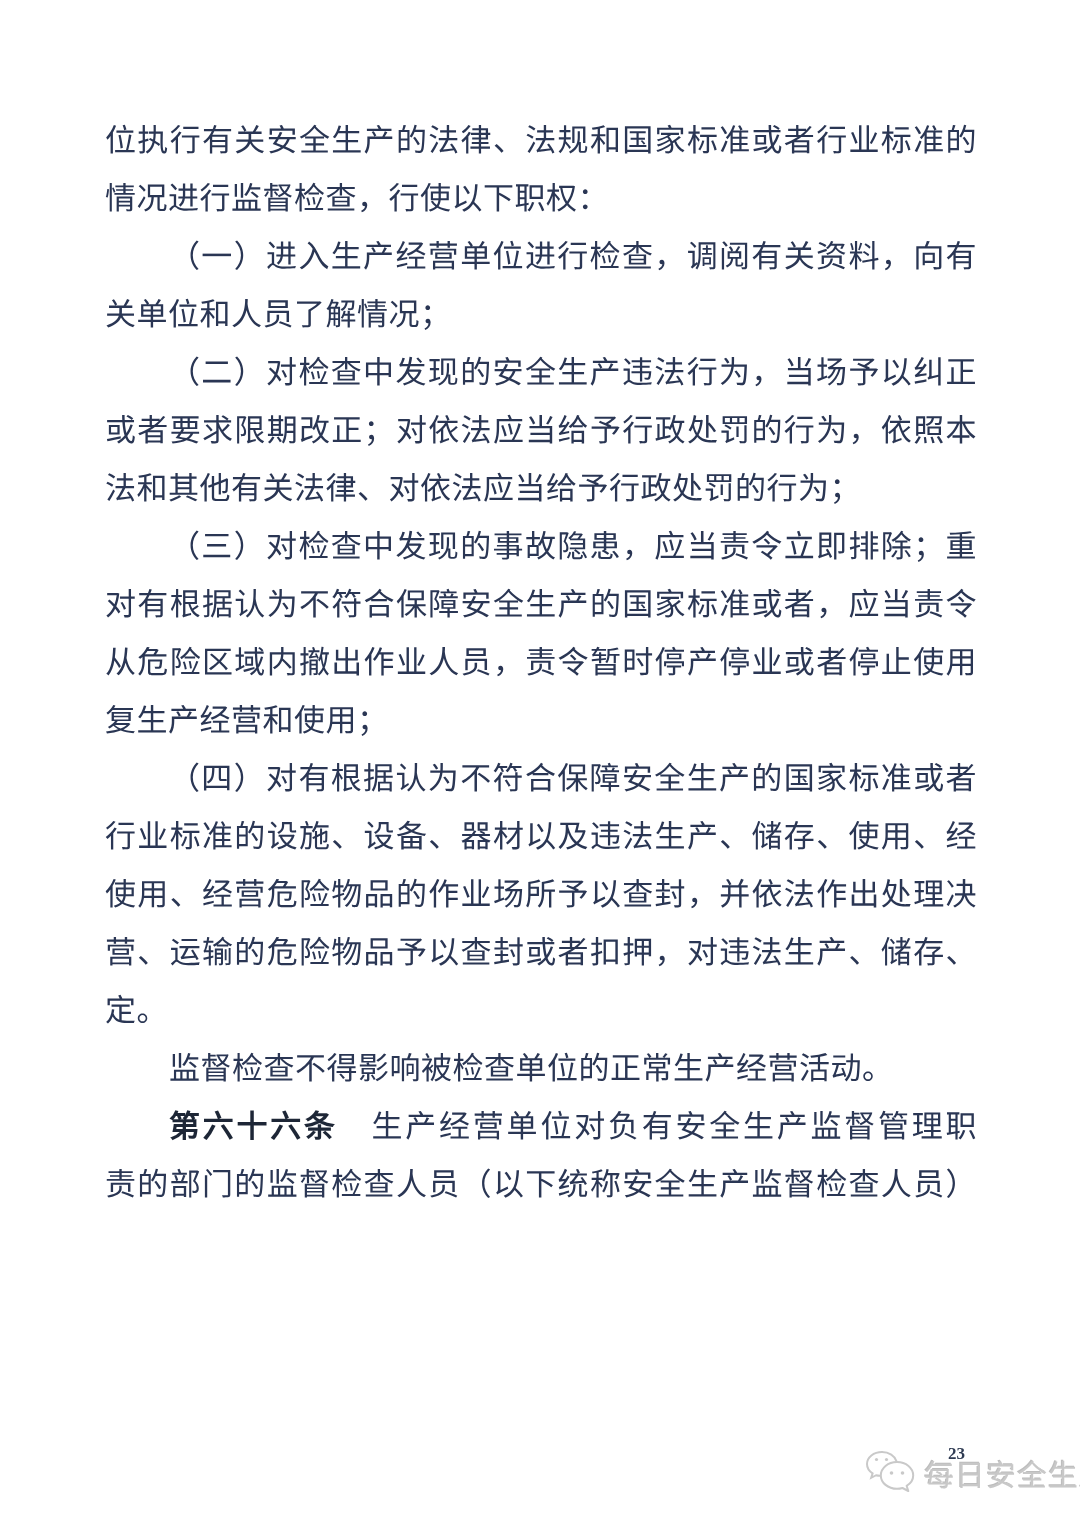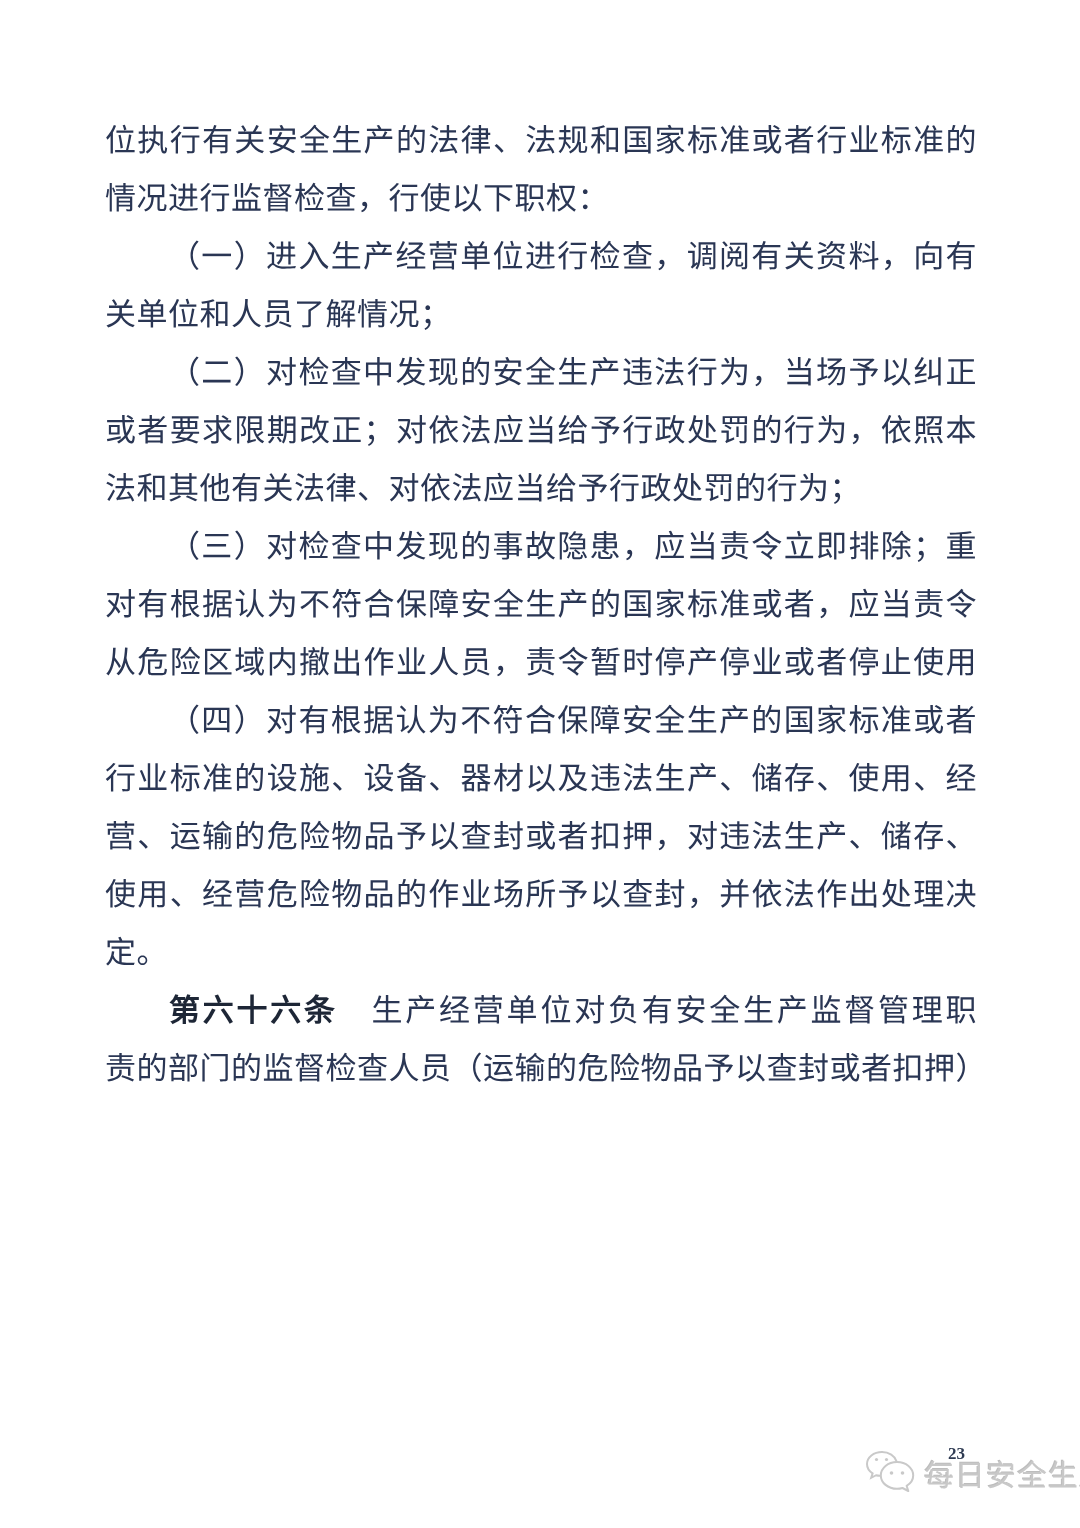--- a/index.html
+++ b/index.html
@@ -72,27 +72,29 @@
       <div class="line fill"><span class="seg-normal">位执行有关安全生产的法律、法规和国家标准或者行业标准的</span></div>
       <div class="line"><span class="seg-normal">情况进行监督检查，行使以下职权：</span></div>
       <div class="line fill indent"><span class="seg-normal">（一）进入生产经营单位进行检查，调阅有关资料，向有</span></div>
       <div class="line"><span class="seg-normal">关单位和人员了解情况；</span></div>
       <div class="line fill indent"><span class="seg-normal">（二）对检查中发现的安全生产违法行为，当场予以纠正</span></div>
       <div class="line fill"><span class="seg-normal">或者要求限期改正；对依法应当给予行政处罚的行为，依照本</span></div>
       <div class="line"><span class="seg-normal">法和其他有关法律、对依法应当给予行政处罚的行为；</span></div>
       <div class="line fill indent"><span class="seg-normal">（三）对检查中发现的事故隐患，应当责令立即排除；重</span></div>
       <div class="line fill"><span class="seg-normal">对有根据认为不符合保障安全生产的国家标准或者，应当责令</span></div>
       <div class="line fill"><span class="seg-normal">从危险区域内撤出作业人员，责令暂时停产停业或者停止使用</span></div>
+      <div class="line"><span class="seg-normal">复生产经营和使用；</span></div>
       <div class="line fill indent"><span class="seg-normal">（四）对有根据认为不符合保障安全生产的国家标准或者</span></div>
       <div class="line fill"><span class="seg-normal">行业标准的设施、设备、器材以及违法生产、储存、使用、经</span></div>
+      <div class="line fill"><span class="seg-normal">使用、经营危险物品的作业场所予以查封，并依法作出处理决</span></div>
       <div class="line fill"><span class="seg-normal">营、运输的危险物品予以查封或者扣押，对违法生产、储存、</span></div>
-      <div class="line fill"><span class="seg-normal">使用、经营危险物品的作业场所予以查封，并依法作出处理决</span></div>
       <div class="line"><span class="seg-normal">定。</span></div>
+      <div class="line indent"><span class="seg-normal">监督检查不得影响被检查单位的正常生产经营活动。</span></div>
       <div class="line fill indent"><span class="seg-article-number">第六十六条</span><span class="seg-gap">　</span><span class="seg-normal">生产经营单位对负有安全生产监督管理职</span></div>
-      <div class="line fill"><span class="seg-normal">责的部门的监督检查人员（运输的危险物品予以查封或者扣押）</span></div>
+      <div class="line fill"><span class="seg-normal">责的部门的监督检查人员（以下统称安全生产监督检查人员）</span></div>
     </div>
 
   <div class="footer">
     <span class="page-number">23</span>
     <div class="watermark">
       <span class="watermark-icon">
         <svg width="52" height="46" viewBox="0 0 52 46" fill="none" xmlns="http://www.w3.org/2000/svg">
 
           <path d="M18 4 C9.7 4 3 9.4 3 16 c0 3.8 2.2 7.2 5.6 9.4 l-1.4 4.4 4.9-2.6 c1.2 0.3 2.5 0.5 3.9 0.5" stroke="#c9c9c9" stroke-width="2" fill="none" stroke-linecap="round"></path>
           <path d="M18 4 c7 0 12.8 3.9 14.5 9.2" stroke="#c9c9c9" stroke-width="2" fill="none" stroke-linecap="round"></path>

